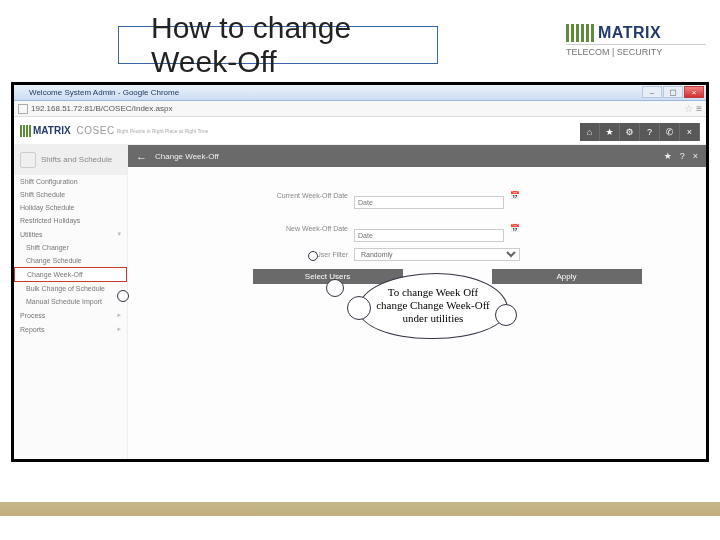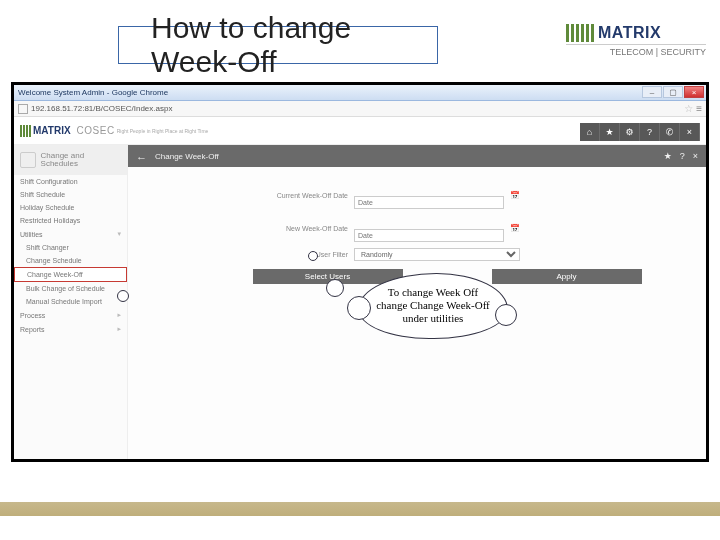--- a/index.html
+++ b/index.html
@@ -5,23 +5,23 @@
   * { box-sizing: border-box; margin: 0; padding: 0; }
   html, body { width: 720px; height: 540px; font-family: Arial, sans-serif; background: #fff; overflow: hidden; }
   .slide { position: relative; width: 720px; height: 540px; }
   .title-box { position: absolute; left: 118px; top: 26px; width: 320px; height: 38px; border: 1px solid #3a66a7; background: #fff; display: flex; align-items: center; justify-content: center; }
   .title-box span { font-size: 30px; font-family: Liberation Sans, sans-serif; color: #222; margin-left: 32px; }
   .logo { position: absolute; right: 14px; top: 22px; width: 140px; }
   .logo-top { height: 22px; background: #fff; display:flex; align-items:center; }
   .logo-bars { display: inline-flex; gap: 2px; margin-right: 4px; }
   .logo-bars i { width: 3px; height: 18px; background: #5f8a3a; display: inline-block; }
   .logo-word { font-weight: bold; font-size: 16px; color: #233a6b; letter-spacing: 0.5px; }
-  .logo-sub { font-size: 9px; color: #777; text-align: right; border-top: 1px solid #ccc; padding-top: 2px; }
+  .logo-sub { font-size: 9px; color: #777; text-align: left; border-top: 1px solid #ccc; padding-top: 2px; }
   .app-frame { position: absolute; left: 11px; top: 82px; width: 698px; height: 380px; border: 3px solid #000; overflow: hidden; font-size: 8px; }
-  .chrome { height: 16px; background: linear-gradient(#eaf2fb,#cdddf2); border-bottom: 1px solid #9bb8df; display: flex; align-items: center; padding: 0 4px; position: relative; }
+  .chrome { height: 16px; background: linear-gradient(#eaf2fb,#cdddf2); border-bottom: 1px solid #9bb8df; display: flex; align-items: center; padding: 0 15px; position: relative; }
   .chrome-title { color: #1f3961; font-size: 8px; }
   .chrome-ctrl { position: absolute; right: 2px; top: 1px; display: flex; gap: 1px; }
   .chrome-ctrl span { width: 20px; height: 12px; background: #e8eef7; border: 1px solid #b6c7de; display:flex; align-items:center; justify-content:center; font-size:8px; color:#555;}
   .chrome-ctrl .cls { background: linear-gradient(#f08080,#d03030); color:#fff; border-color:#c04040; }
   .addr { height: 16px; background: #f7f7f7; border-bottom: 1px solid #ddd; display:flex; align-items:center; padding:0 4px; gap:3px; }
   .addr .doc { width:10px; height:10px; border:1px solid #aaa; }
   .addr input { flex:1; border:none; background:transparent; font-size:8px; color:#555; outline:none; }
   .addr .star { color:#bbb; font-size:10px; }
   .addr .menu { color:#888; font-size:10px; }
   .brand { height: 28px; border-bottom: 1px solid #eee; display:flex; align-items:center; padding:0 6px; position:relative; }
@@ -120,21 +120,21 @@
         <span>?</span>
         <span>✆</span>
         <span>×</span>
       </div>
     </div>
 
     <div class="content-row">
       <div class="sidebar">
         <div class="sb-head">
           <span class="ico"></span>
-          <span>Change and Schedules</span>
+          <span>Shifts and Schedule</span>
         </div>
         <div class="sb-item">
             <span>Shift Configuration</span>
           </div>
         <div class="sb-item">
             <span>Shift Schedule</span>
           </div>
         <div class="sb-item">
             <span>Holiday Schedule</span>
           </div>

